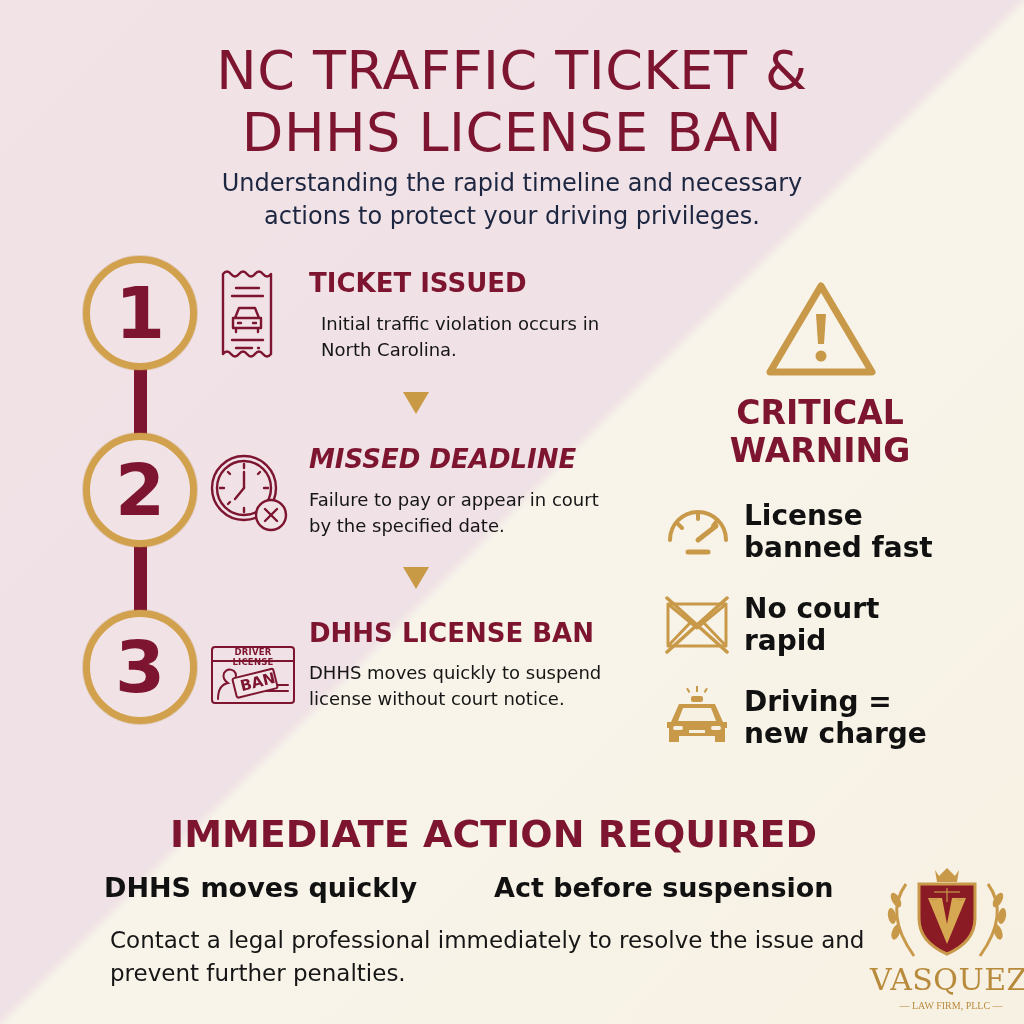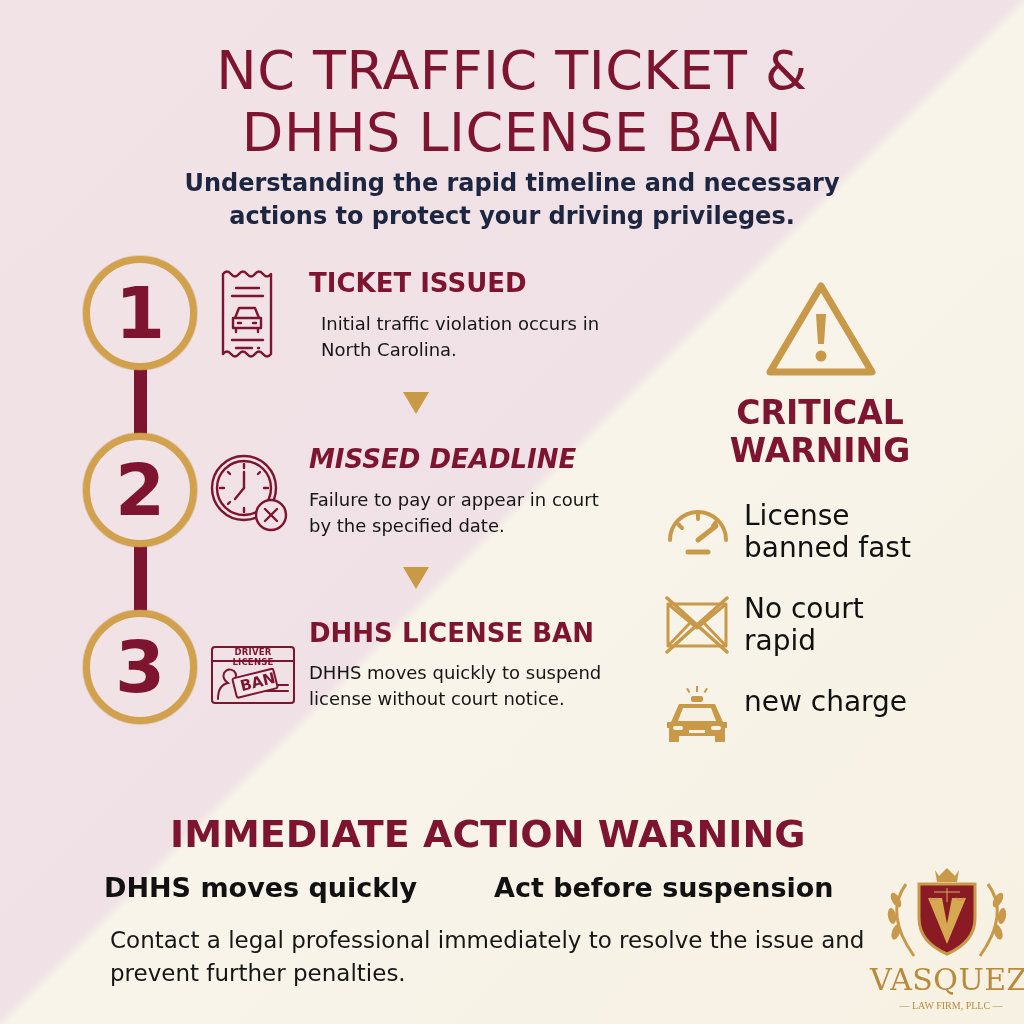--- a/index.html
+++ b/index.html
@@ -20,21 +20,20 @@
     line-height: 62px;
     color: #7d1530;
     letter-spacing: 0.5px;
   }
   .subtitle {
     left: 0; width: 1024px; top: 167px;
     text-align: center;
     font-size: 24px;
     line-height: 33px;
     color: #1d2640;
-    font-weight: bold;
   }
 
   
   .connector {
     left: 134px; width: 13px;
     background: #7d1530;
   }
   .step-circle {
     width: 114px; height: 114px;
     border-radius: 50%;
@@ -69,21 +68,21 @@
   
   .warn-title {
     left: 700px; width: 240px; top: 394px;
     text-align: center;
     font-weight: bold;
     font-size: 33px;
     line-height: 38px;
     color: #7d1530;
   }
   .warn-item-text {
-    font-weight: normal;
+    font-weight: bold;
     font-size: 28px;
     line-height: 32px;
     color: #111;
   }
 
   
   .action-title {
     left: 170px; top: 812px;
     font-weight: bold;
     font-size: 38px;
@@ -250,24 +249,25 @@
     <rect x="22" y="2" width="2" height="5" transform="rotate(-30 23 4)"></rect>
     <rect x="40" y="2" width="2" height="5" transform="rotate(30 41 4)"></rect>
     <path d="M14 18 h36 l8 18 h4 v6 h-2 v14 h-10 v-6 h-36 v6 h-10 v-14 h-2 v-6 h4 z"></path>
     <path d="M18 22 h28 l5 13 h-38 z" fill="#f7f1e3"></path>
     <rect x="8" y="40" width="10" height="4" rx="2" fill="#f7f1e3"></rect>
     <rect x="46" y="40" width="10" height="4" rx="2" fill="#f7f1e3"></rect>
     <rect x="24" y="44" width="16" height="3" fill="#f7f1e3"></rect>
   </svg>
 </div>
 <div class="abs warn-item-text" style="left:744px;top:686px;">
+  <div>Driving =</div>
   <div>new charge</div>
 </div>
 
-<div class="abs action-title">IMMEDIATE ACTION WARNING</div>
+<div class="abs action-title">IMMEDIATE ACTION REQUIRED</div>
 <div class="abs action-sub" style="left:104px;">DHHS moves quickly</div>
 <div class="abs action-sub" style="left:494px;">Act before suspension</div>
 <div class="abs action-body">Contact a legal professional immediately to resolve the issue and prevent further penalties.</div>
 
 <div class="abs logo-wrap">
   <svg class="abs" style="left:0;top:0;" width="154" height="104" viewBox="0 0 154 104">
 
     <g fill="none" stroke="#c9994a" stroke-width="3">
       <path d="M36 22 q-22 30 8 72"></path>
       <path d="M118 22 q22 30 -8 72"></path>

